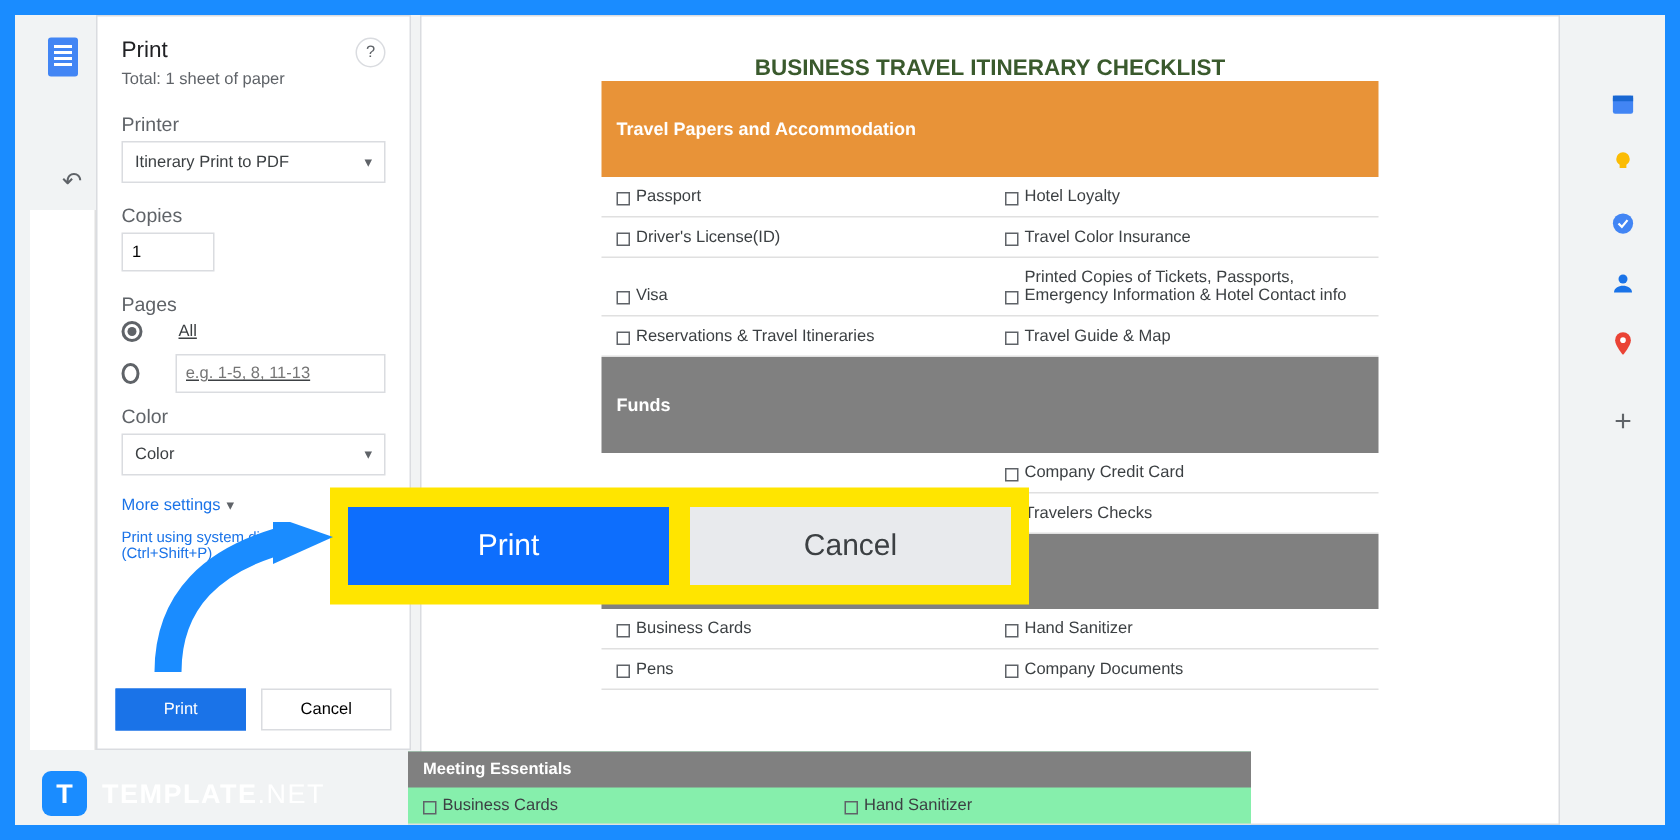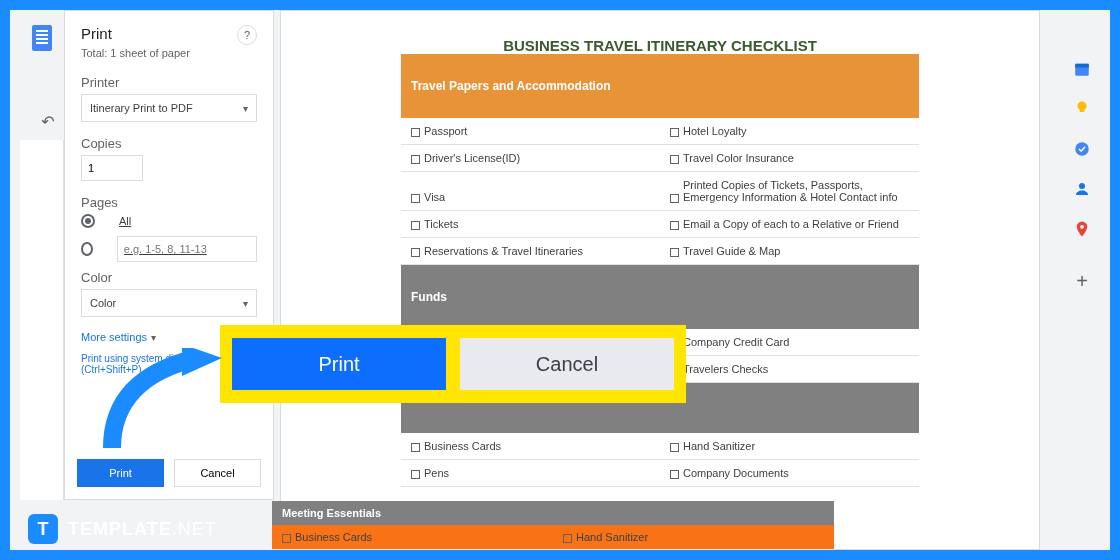--- a/index.html
+++ b/index.html
@@ -45,21 +45,21 @@
   
   .ruler-v { position:absolute; top:130px; left:10px; width:44px; height:360px; background:white; border-right:1px solid #e0e0e0; }
   
   .highlight-box { position:absolute; top:325px; left:220px; width:466px; height:78px; background:#ffe500; display:flex; align-items:center; justify-content:center; gap:14px; padding:12px; z-index:20; }
   .btn-lg { flex:1; height:52px; font-size:20px; display:flex; align-items:center; justify-content:center; cursor:pointer; }
   .btn-print-lg { background:#0d6efd; color:white; }
   .btn-cancel-lg { background:#e8eaed; color:#3c4043; }
   
   .arrow { position:absolute; top:348px; left:82px; z-index:21; }
   
-  .bottom-table { position:absolute; bottom:0; left:262px; width:562px; background:#f97316; }
+  .bottom-table { position:absolute; bottom:0; left:262px; width:562px; background:#86efac; }
   .bt-header { background:#808080; color:white; font-size:11px; font-weight:600; padding:6px 10px; }
   .bt-row { display:flex; border-bottom:1px solid #e0e0e0; }
   .bt-cell { flex:1; padding:6px 10px; font-size:11px; color:#3c4043; display:flex; gap:4px; align-items:center; }
   
   .logo-bar { position:absolute; bottom:16px; left:28px; display:flex; align-items:center; gap:10px; z-index:15; }
   .logo-icon { width:30px; height:30px; background:#1a8cff; border-radius:6px; display:flex; align-items:center; justify-content:center; color:white; font-weight:700; font-size:18px; }
   .logo-text { font-size:18px; font-weight:700; color:white; letter-spacing:1px; }
   .logo-text .light { font-weight:400; }
 </style>
 </head>
@@ -145,30 +145,20 @@
               <span>Visa</span>
             </div>
             <div class="check-cell">
               <span class="chk"></span>
               <span>Printed Copies of Tickets, Passports, Emergency Information &amp; Hotel Contact info</span>
             </div>
           </div>
           <div class="check-row">
             <div class="check-cell">
               <span class="chk"></span>
-              <span>Tickets</span>
-            </div>
-            <div class="check-cell">
-              <span class="chk"></span>
-              <span>Email a Copy of each to a Relative or Friend</span>
-            </div>
-          </div>
-          <div class="check-row">
-            <div class="check-cell">
-              <span class="chk"></span>
               <span>Reservations &amp; Travel Itineraries</span>
             </div>
             <div class="check-cell">
               <span class="chk"></span>
               <span>Travel Guide &amp; Map</span>
             </div>
           </div>
           <div class="section-header gray">Funds</div>
           <div class="check-row">
             <div class="check-cell"></div>

